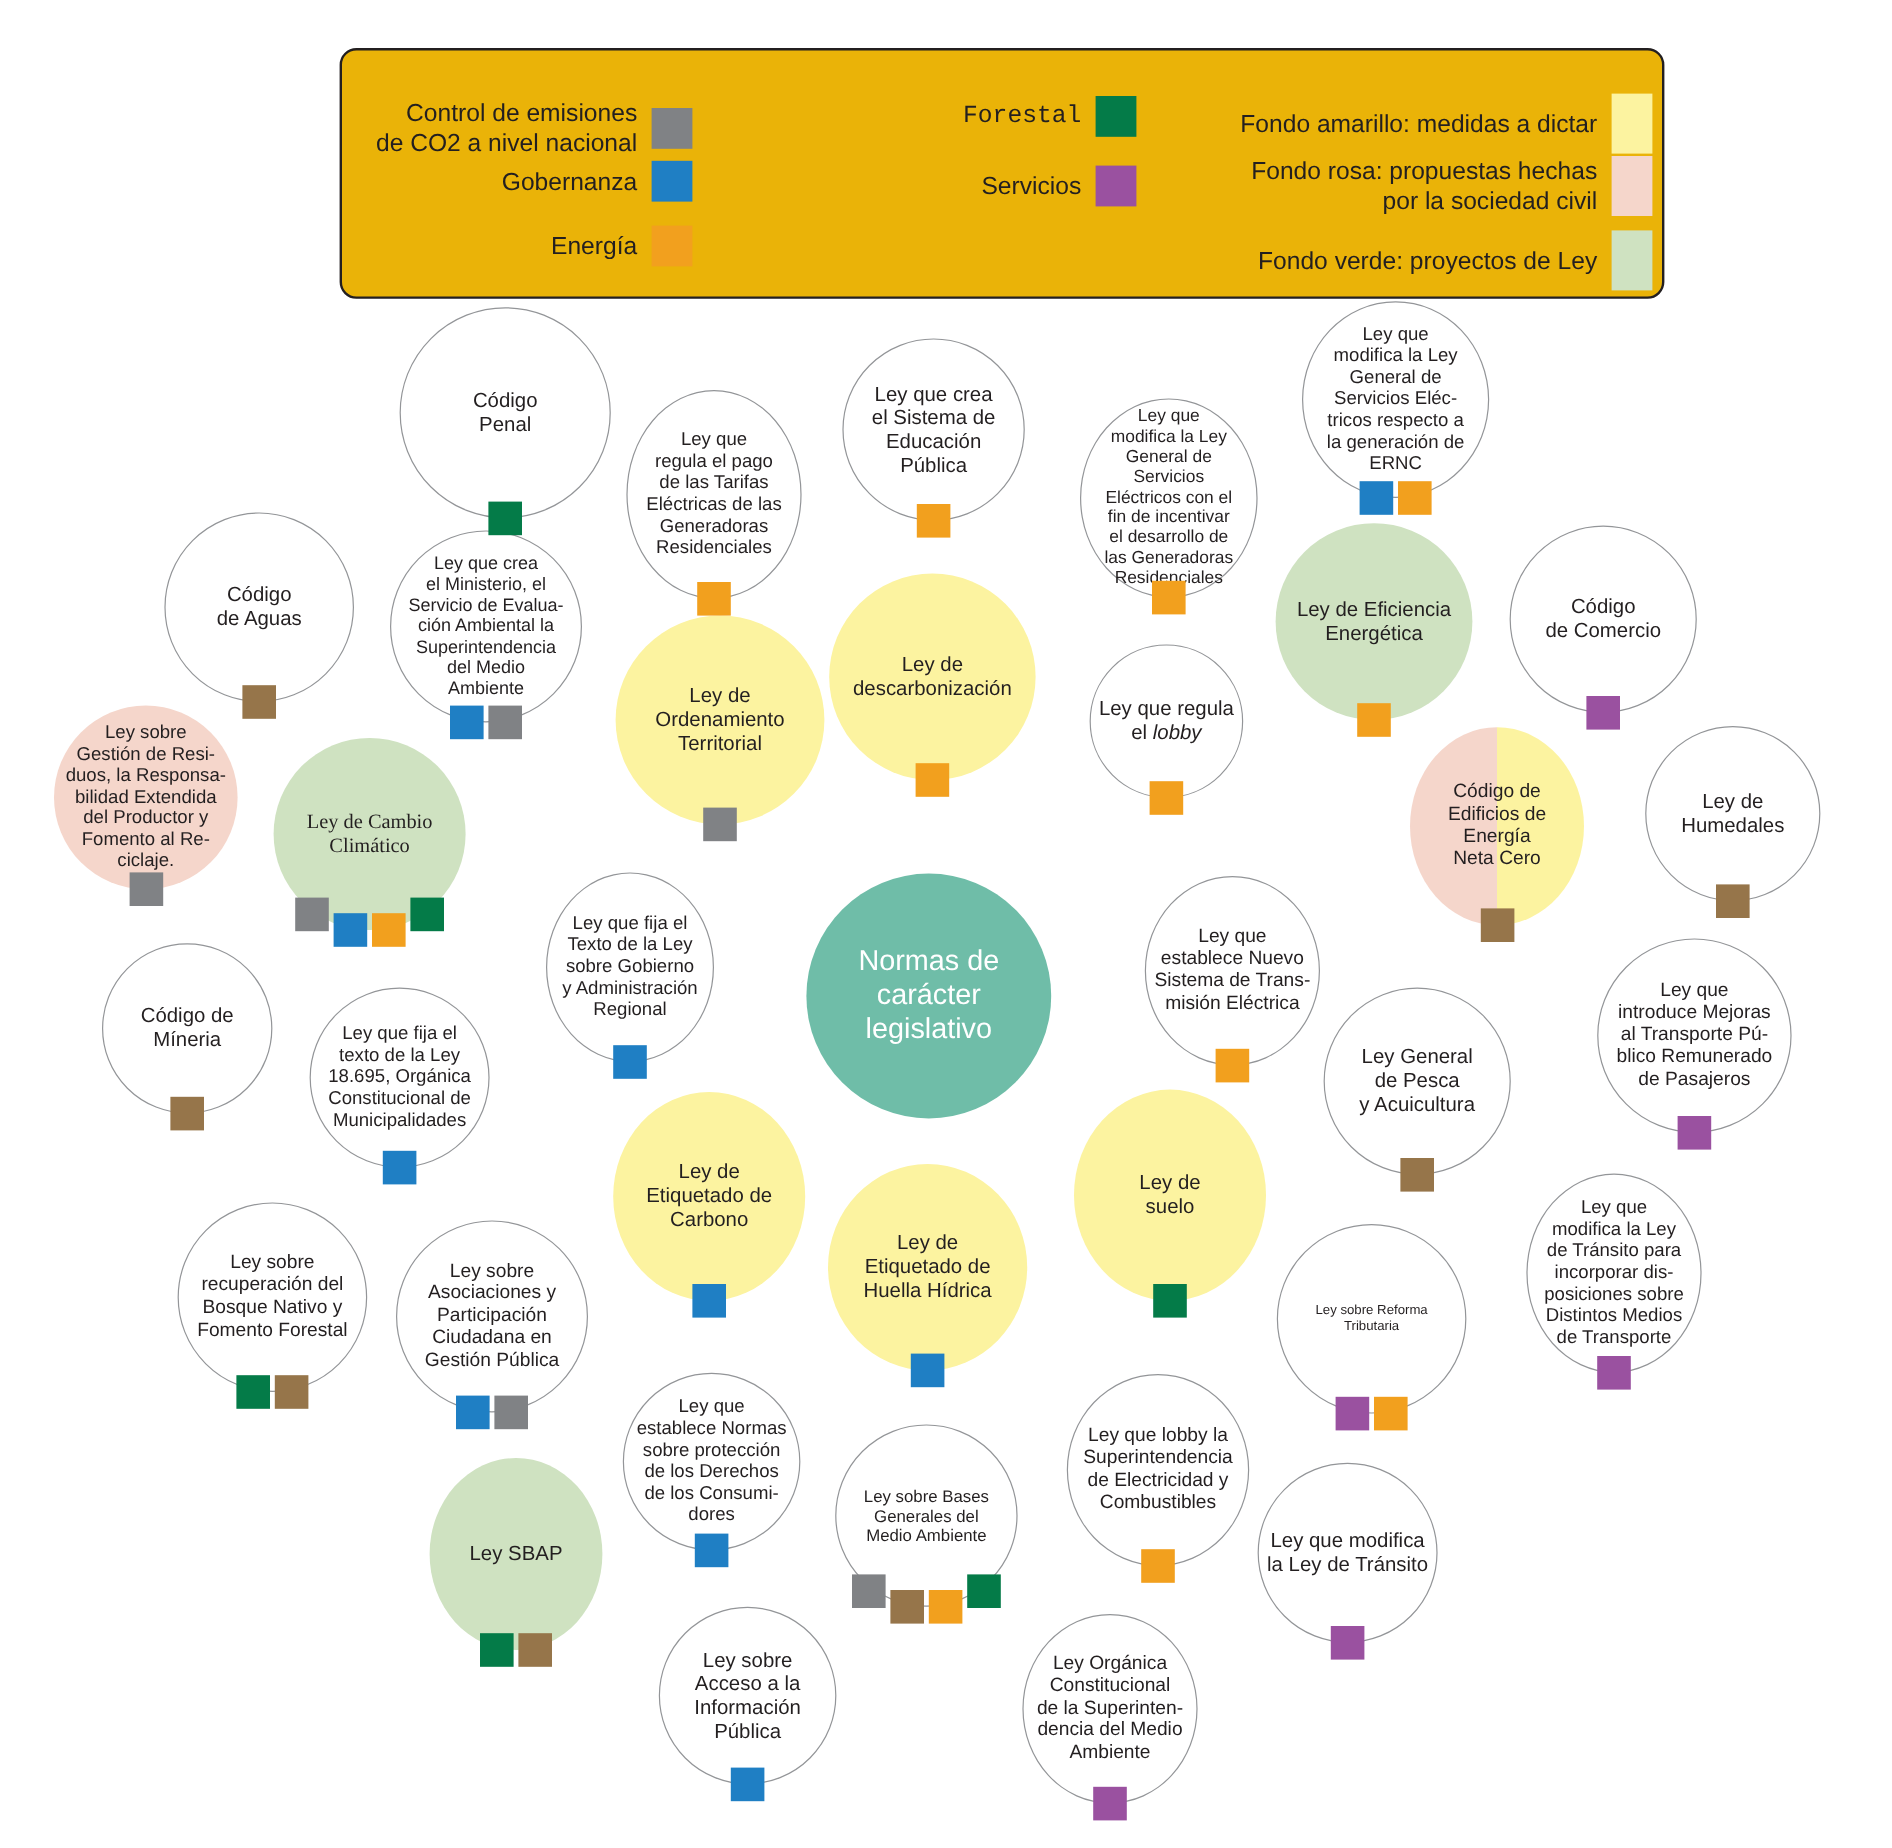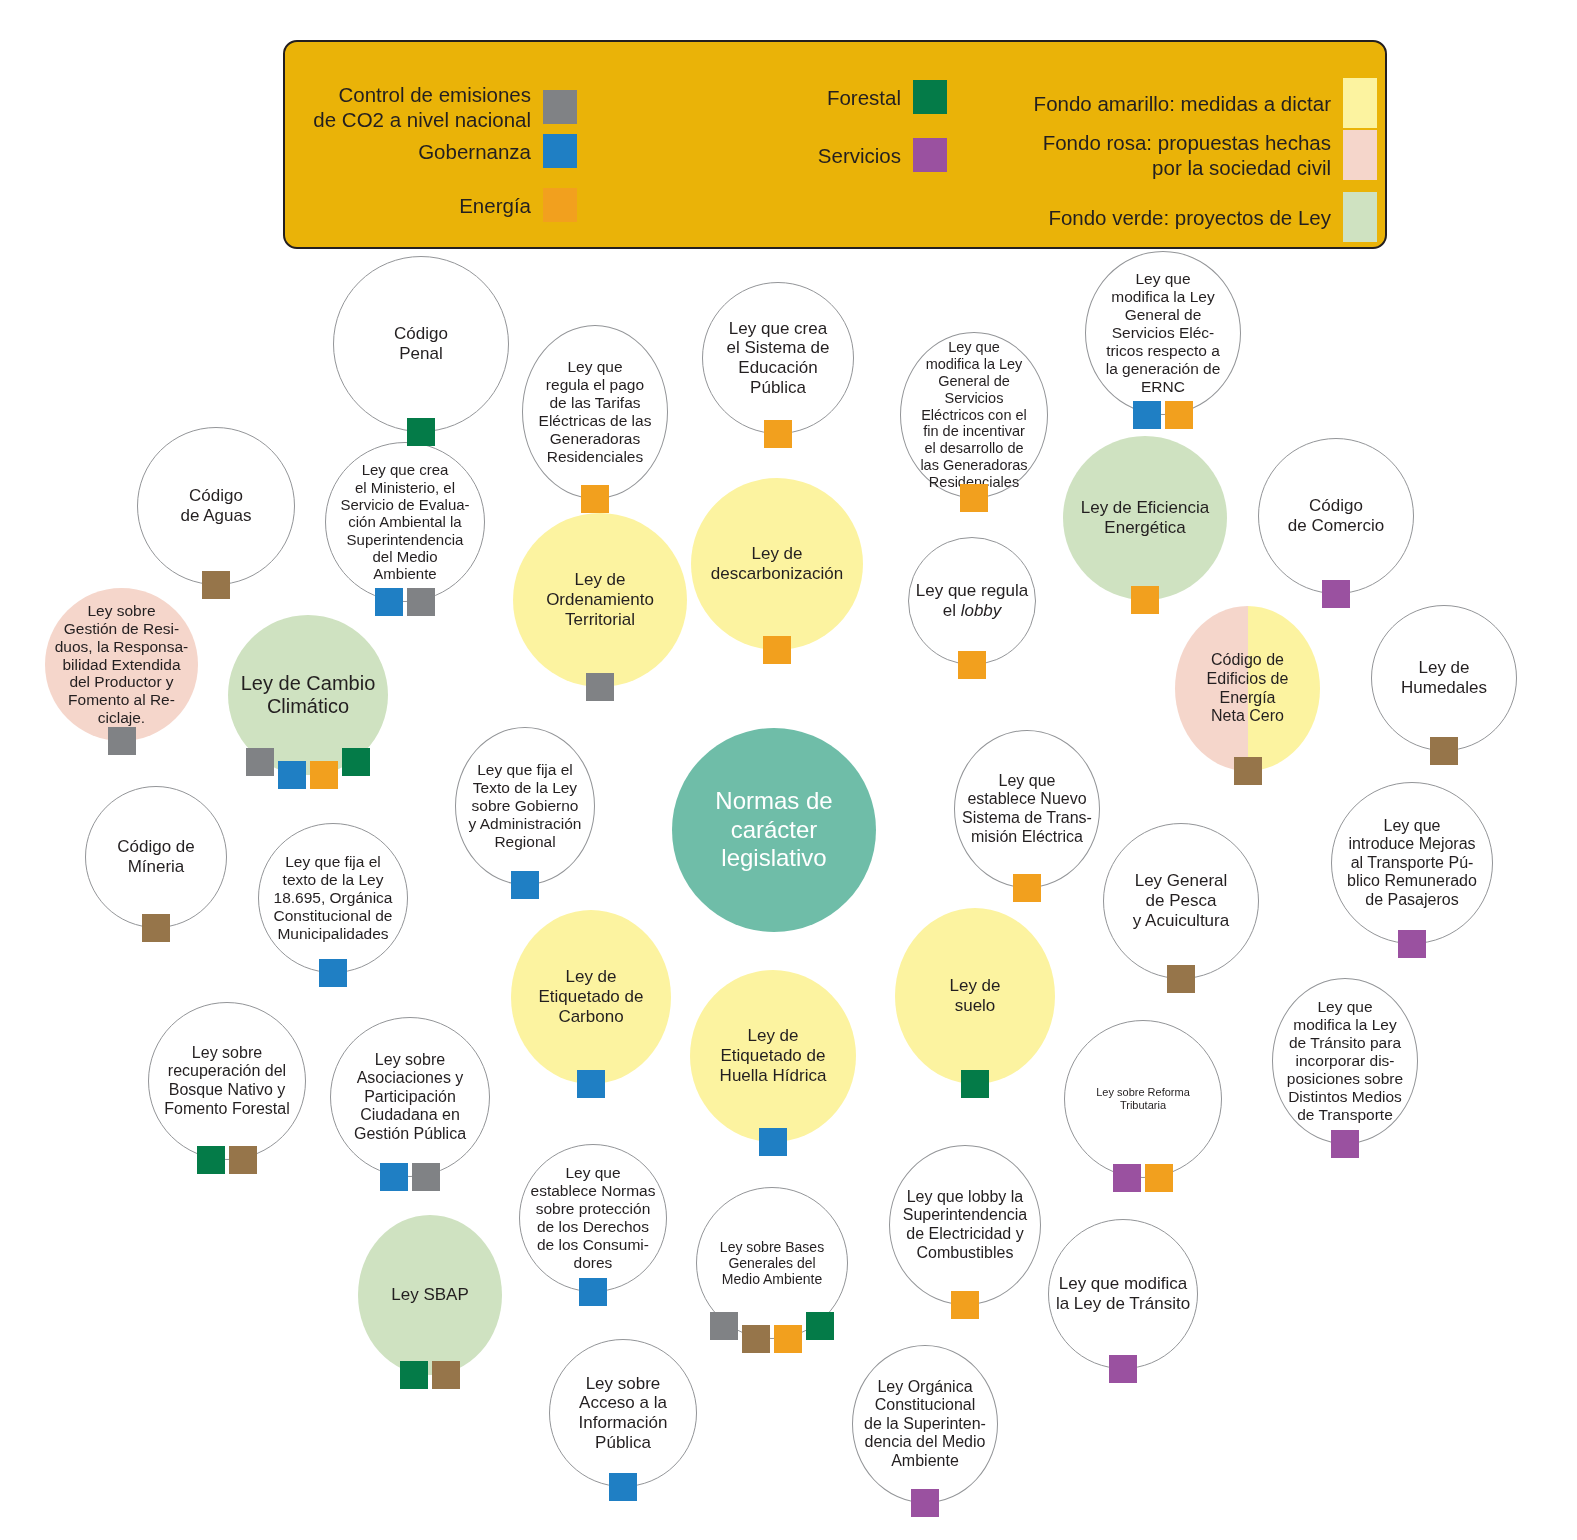--- a/index.html
+++ b/index.html
@@ -69,21 +69,21 @@
       <div class="leg-row" style="right: 8px; top: 92px;">
         <span class="leg-lbl">Gobernanza</span>
         <span class="leg-sw" style="width: 34px; height: 34px; background: rgb(31, 127, 196);"></span>
       </div>
       <div class="leg-row" style="right: 8px; top: 146px;">
         <span class="leg-lbl">Energía</span>
         <span class="leg-sw" style="width: 34px; height: 34px; background: rgb(242, 160, 30);"></span>
       </div>
     </div>
   <div class="leg-col" id="leg-col-2" style="left: 370px; width: 300px;">
-      <div class="leg-row" style="right: 8px; top: 38px;">
+      <div class="leg-row" style="right: 8px; top: 38px; font-family: Liberation Mono, monospace;">
         <span class="leg-lbl">Forestal</span>
         <span class="leg-sw" style="width: 34px; height: 34px; background: rgb(4, 123, 72);"></span>
       </div>
       <div class="leg-row" style="right: 8px; top: 96px;">
         <span class="leg-lbl">Servicios</span>
         <span class="leg-sw" style="width: 34px; height: 34px; background: rgb(154, 81, 160);"></span>
       </div>
     </div>
   <div class="leg-col" id="leg-col-3" style="left: 700px; width: 400px;">
       <div class="leg-row" style="right: 8px; top: 36px;">
@@ -272,21 +272,21 @@
       <div class="bubble outline">
         <div class="lbl" style="font-size: 17px;">Ley de
 Humedales</div>
       </div>
       <div class="badges" style="top: 132px;">
         <span class="badge" style="background: rgb(150, 117, 74); left: 59px; top: 0px;"></span>
       </div>
     </div>
     <div class="node" style="left: 228px; top: 615px; width: 160px; height: 160px;">
       <div class="bubble fill-green">
-        <div class="lbl" style="font-size: 20px;">Ley de Cambio
+        <div class="lbl" style="font-size: 17px; font-family: Liberation Serif, serif;">Ley de Cambio
 Climático</div>
       </div>
       <div class="badges" style="top: 146px;">
         <span class="badge" style="background: rgb(128, 130, 133); left: 18px; top: -13px;"></span>
         <span class="badge" style="background: rgb(31, 127, 196); left: 50px; top: 0px;"></span>
         <span class="badge" style="background: rgb(242, 160, 30); left: 82px; top: 0px;"></span>
         <span class="badge" style="background: rgb(4, 123, 72); left: 114px; top: -13px;"></span>
       </div>
     </div>
     <div class="node" style="left: 455px; top: 727px; width: 140px; height: 158px;">

